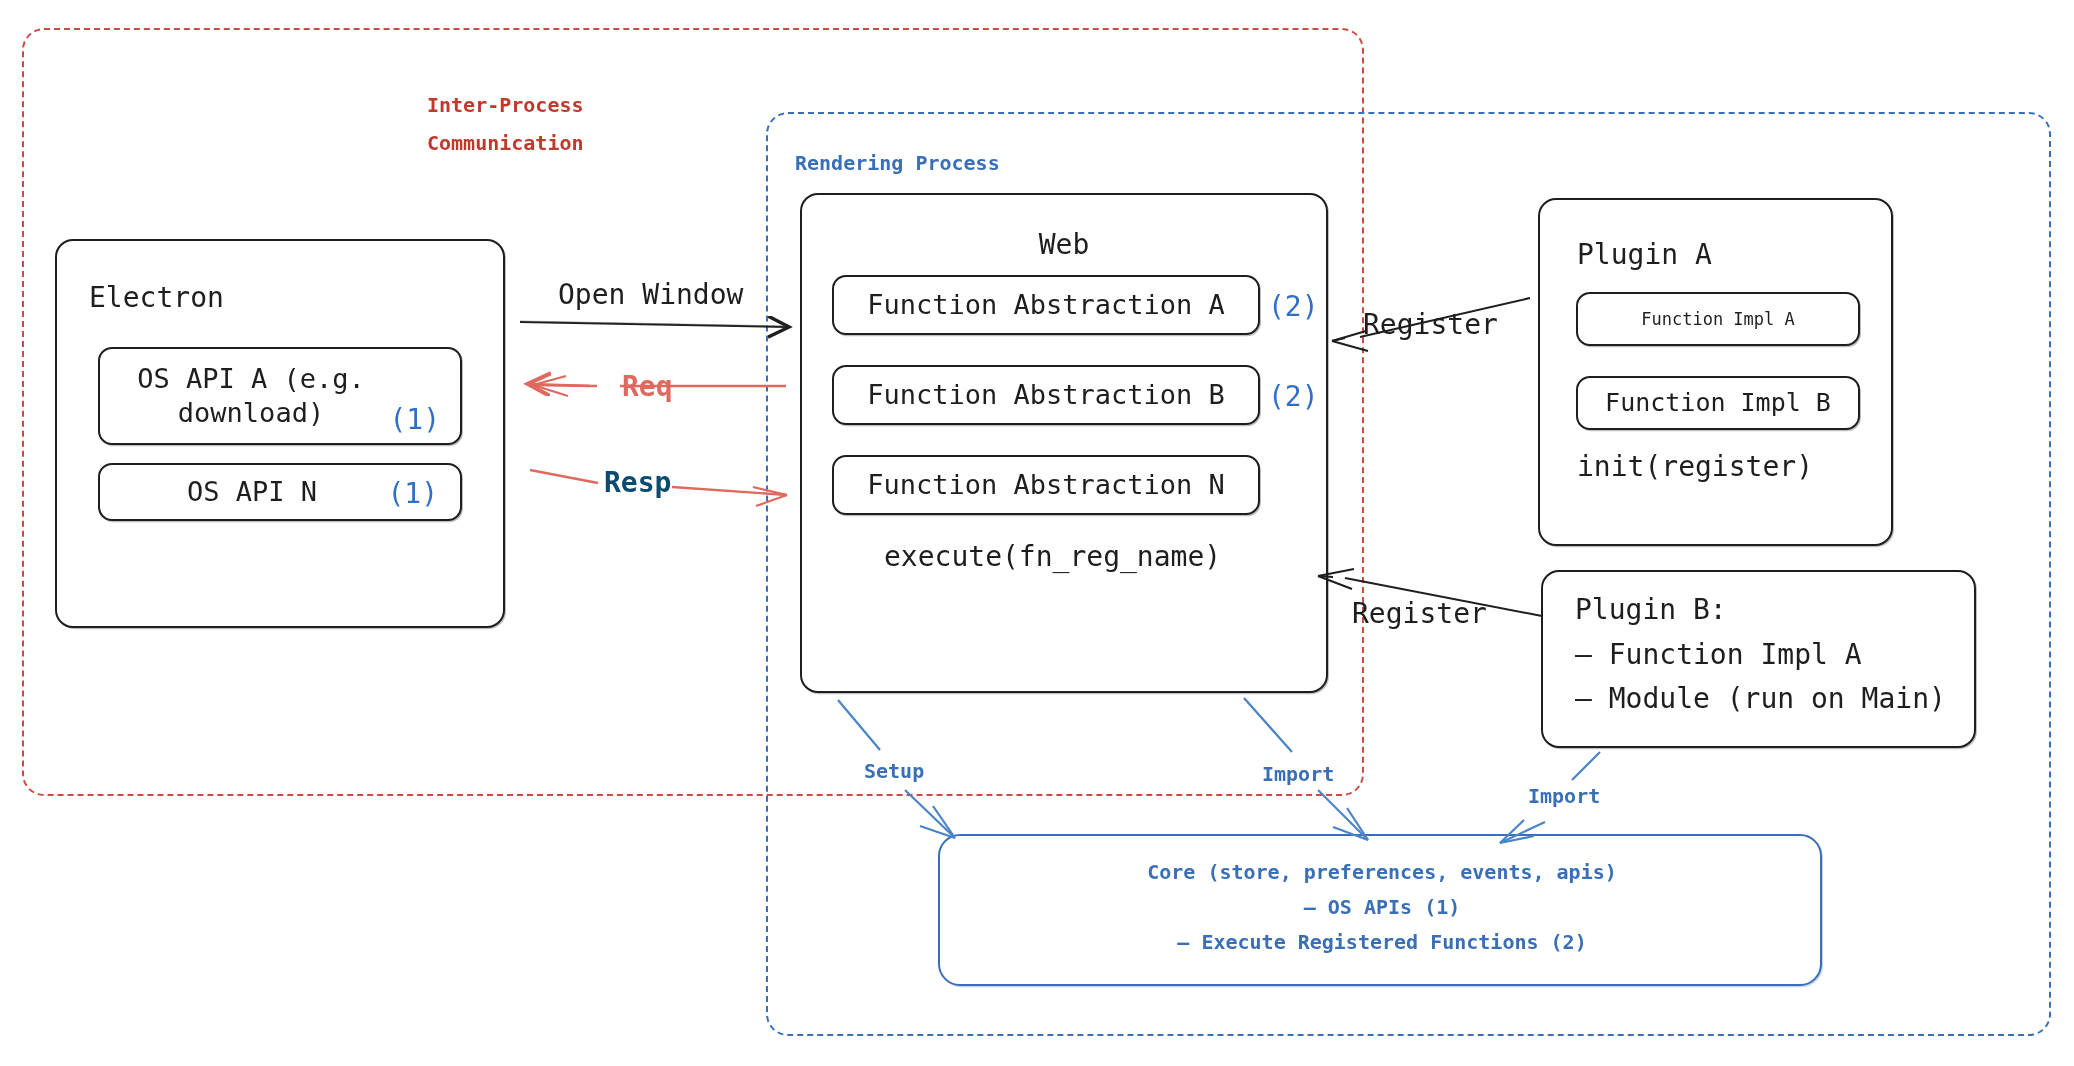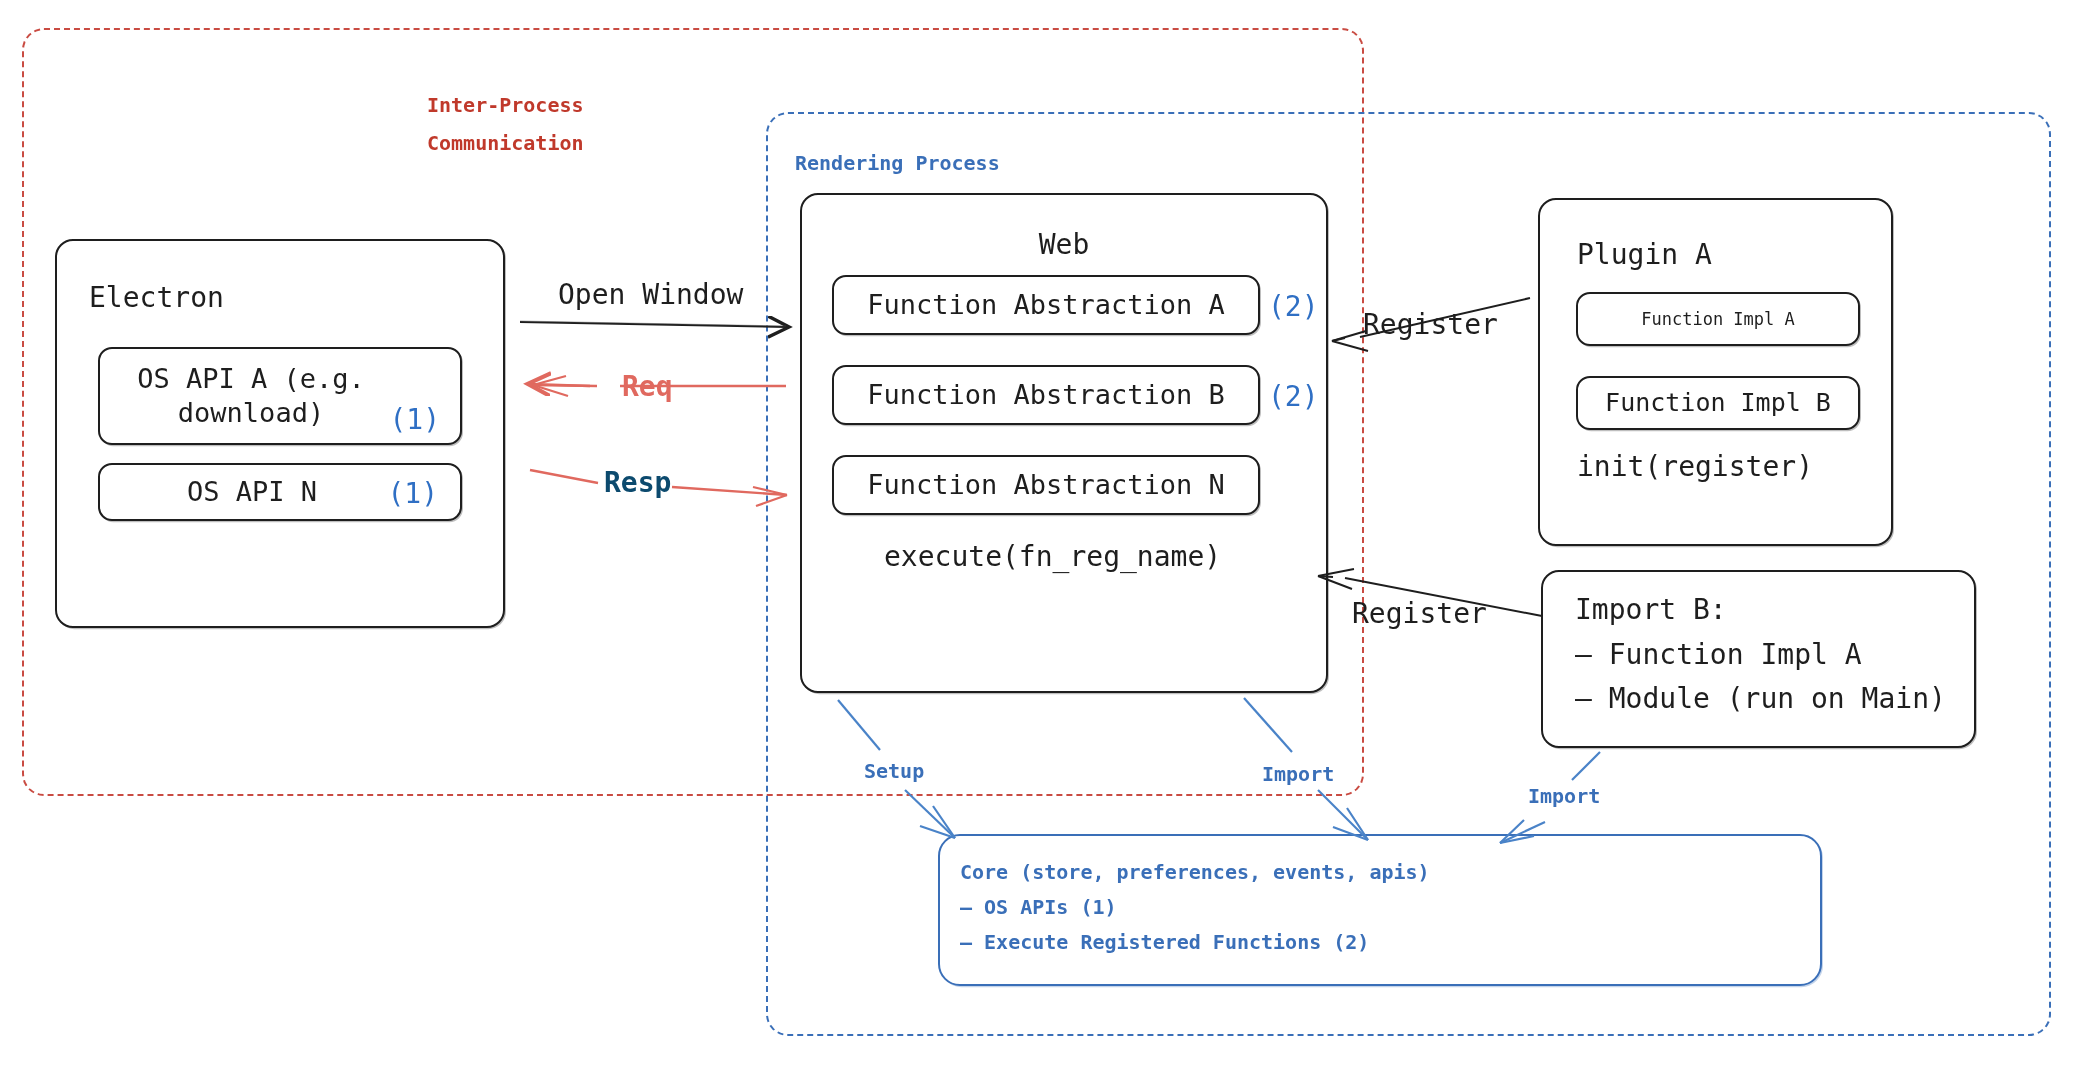--- a/index.html
+++ b/index.html
@@ -21,21 +21,21 @@
     position:absolute;box-sizing:border-box;background:transparent;
     border-radius:22px;border:2.1px dashed #c94b42;
   }
   .dashed.blue{border-color:#3a6fb8;}
 
   
   .t{position:absolute;white-space:pre;color:#1e1e1e;
      font-family:"DejaVu Sans Mono","Liberation Mono",monospace;}
   .t.red{color:#c0392b;}
   .t.blue{color:#3a6fb8;}
-  .t.ctr{padding-left:20px;}
+  .t.ctr{text-align:center;}
   .fs28{font-size:28px;line-height:34px;}
   .fs30{font-size:20px;line-height:38px;}
   .bold{font-weight:bold;}
 
   .boxlabel{
     position:absolute;left:0;right:0;top:50%;transform:translateY(-50%);
     text-align:center;white-space:pre;font-size:27px;line-height:34px;color:#1e1e1e;
     font-family:"DejaVu Sans Mono","Liberation Mono",monospace;
   }
   .hdr{position:absolute;font-size:28px;line-height:34px;color:#1e1e1e;white-space:pre;
@@ -104,21 +104,21 @@
     </div>
 
     <div class="box inner" style="position:absolute;left:36px;top:176px;width:284px;height:54px;">
       <div class="boxlabel" style="font-size:25px;">Function Impl B</div>
     </div>
 
     <div class="hdr" style="left:37px;top:250px;">init(register)</div>
   </div>
 
   <div class="box" style="left:1541px;top:570px;width:435px;height:178px;">
-    <div class="t fs28" style="left:32px;top:21px;">Import B:</div>
+    <div class="t fs28" style="left:32px;top:21px;">Plugin B:</div>
     <div class="t fs28" style="left:32px;top:110px;">— Module (run on Main)</div>
     <div class="t fs28" style="left:32px;top:66px;">— Function Impl A</div>
   </div>
 
   <div class="box blue" style="left:938px;top:834px;width:884px;height:152px;border-radius:22px;">
     <div class="t blue fs30 bold ctr" style="left:0;right:0;top:17px;width:884px;">Core (store, preferences, events, apis)</div>
     <div class="t blue fs30 bold ctr" style="left:0;right:0;top:52px;width:884px;">— OS APIs (1)</div>
     <div class="t blue fs30 bold ctr" style="left:0;right:0;top:87px;width:884px;">— Execute Registered Functions (2)</div>
   </div>
 

